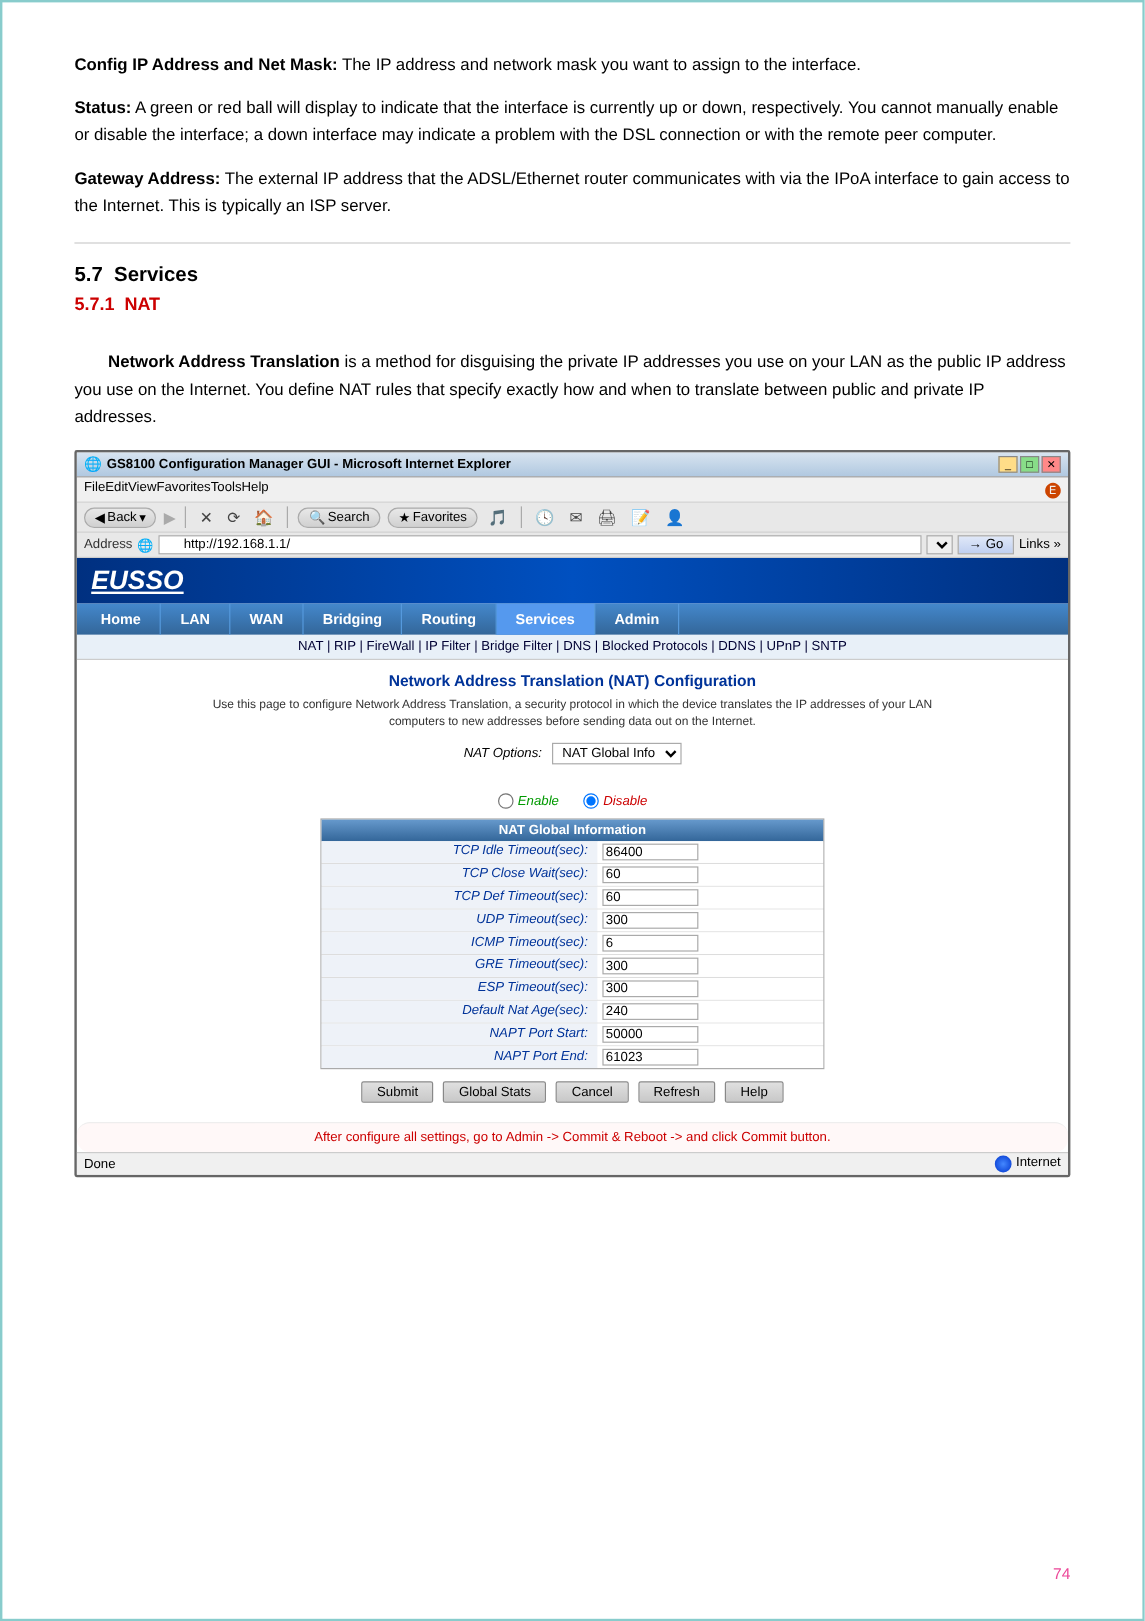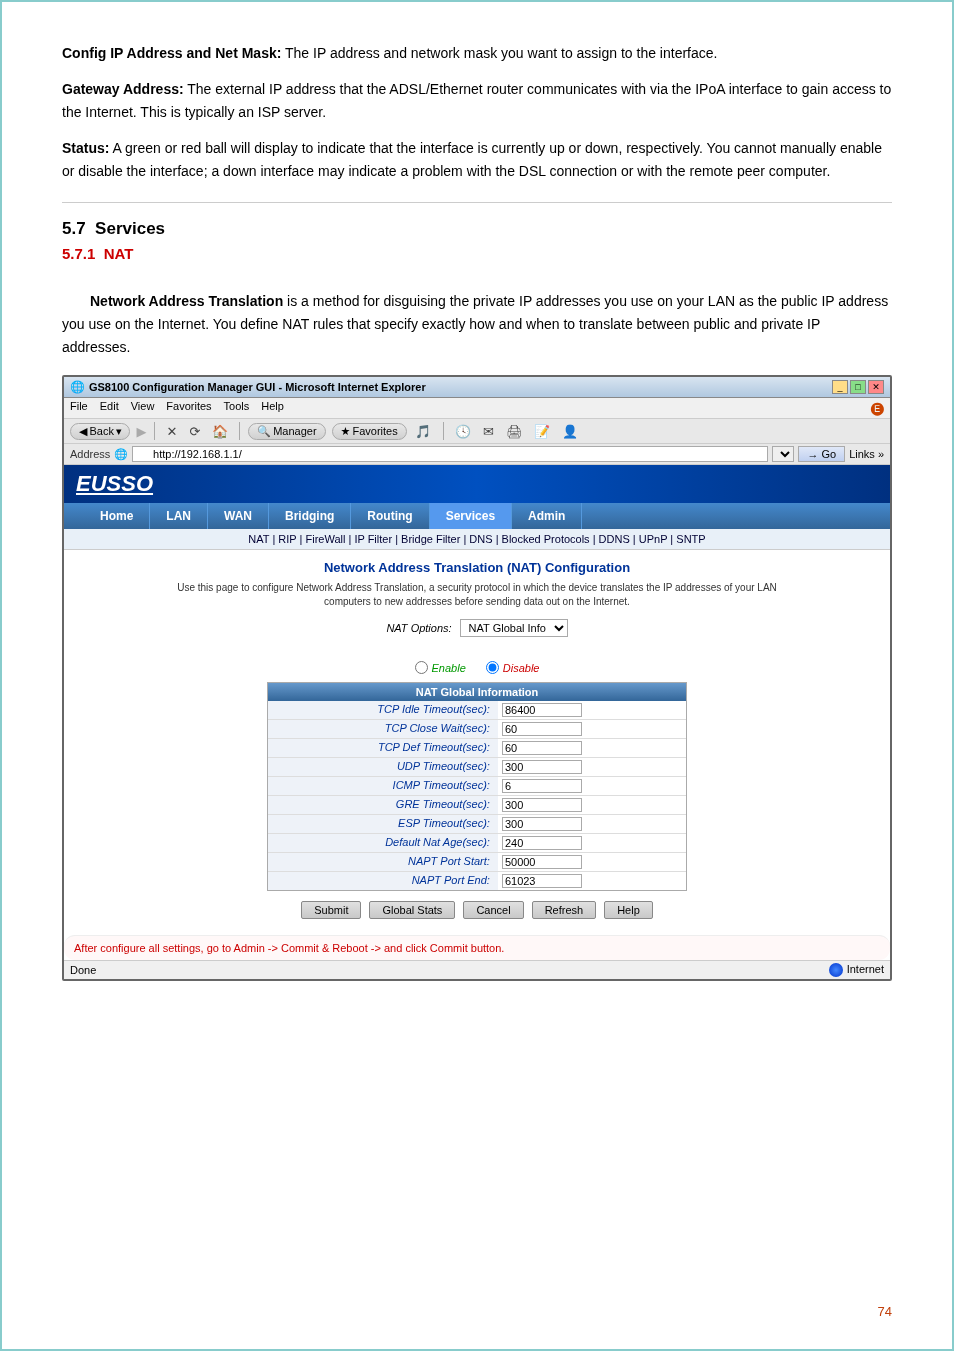--- a/index.html
+++ b/index.html
@@ -80,21 +80,20 @@
       display: flex; align-items: center; justify-content: center;
       cursor: pointer;
     }
     .btn-ctrl.close { background: #f88; }
     .btn-ctrl.min { background: #fd8; }
     .btn-ctrl.max { background: #8d8; }
     .browser-menubar {
       background: #f0f0f0;
       padding: 2px 6px;
       display: flex;
-      gap: 12px;
       font-size: 11px;
       border-bottom: 1px solid #ccc;
     }
     .browser-toolbar {
       background: #e8e8e8;
       padding: 3px 6px;
       display: flex;
       align-items: center;
       gap: 6px;
       border-bottom: 1px solid #ccc;
@@ -142,21 +141,21 @@
     .eusso-logo {
       color: #fff;
       font-size: 22px;
       font-weight: bold;
       font-style: italic;
       text-decoration: underline;
     }
     .nav-bar {
       background: linear-gradient(to bottom, #4488cc, #336699);
       display: flex;
-      padding: 0 20px;
+      padding: 0 4px;
       gap: 0;
       text-align: center;
     }
     .nav-item {
       color: #fff;
       font-size: 12px;
       font-weight: bold;
       padding: 6px 16px;
       cursor: pointer;
       border-right: 1px solid #5599dd;
@@ -270,20 +269,21 @@
     }
     .action-btn {
       background: linear-gradient(to bottom, #e0e0e0, #c8c8c8);
       border: 1px solid #888;
       padding: 2px 12px;
       font-size: 11px;
       cursor: pointer;
       border-radius: 2px;
     }
     .footer-note {
+      text-align: center;
       font-size: 11px;
       color: #cc0000;
       padding: 6px 10px;
       background: #fff8f8;
       border-top: 1px solid #eee;
       border-radius: 11px;
     }
     .statusbar {
       background: #f0f0f0;
       border-top: 1px solid #ccc;
@@ -299,21 +299,21 @@
       width: 14px; height: 14px;
       background: radial-gradient(circle, #4488ff, #0033cc);
       border-radius: 50%;
       display: inline-block;
     }
     .page-number {
       position: absolute;
       bottom: 30px;
       right: 60px;
       font-size: 13px;
-      color: #c2410c;
+      color: #ec4899;
     }
     .divider-line {
       border: none;
       border-top: 1px solid #ccc;
       margin: 20px 0 16px 0;
     }
     .toolbar-icon-btn {
       background: none;
       border: none;
       cursor: pointer;
@@ -325,25 +325,25 @@
 </head>
 <body>
 
 <div class="page-wrapper">
 
   <div class="text-block">
     <b>Config IP Address and Net Mask:</b><span> The IP address and network mask you want to assign to the interface.</span>
   </div>
 
   <div class="text-block">
+    <b>Status:</b><span> A green or red ball will display to indicate that the interface is currently up or down, respectively. You cannot manually enable or disable the interface; a down interface may indicate a problem with the DSL connection or with the remote peer computer.</span>
+  </div>
+
+  <div class="text-block">
     <b>Gateway Address:</b><span> The external IP address that the ADSL/Ethernet router communicates with via the IPoA interface to gain access to the Internet. This is typically an ISP server.</span>
-  </div>
-
-  <div class="text-block">
-    <b>Status:</b><span> A green or red ball will display to indicate that the interface is currently up or down, respectively. You cannot manually enable or disable the interface; a down interface may indicate a problem with the DSL connection or with the remote peer computer.</span>
   </div>
 
   <hr class="divider-line">
 
   <div class="section-heading">
     <span>5.7</span>&nbsp;&nbsp;<span>Services</span>
   </div>
 
   <div class="subsection-heading">
     <span>5.7.1</span>&nbsp;&nbsp;<span>NAT</span>
@@ -384,21 +384,21 @@
         <span>▾</span>
       </div>
       <span style="color:#aaa; font-size:13px;">▶</span>
       <span class="toolbar-sep"></span>
       <span class="toolbar-icon-btn">✕</span>
       <span class="toolbar-icon-btn">⟳</span>
       <span class="toolbar-icon-btn">🏠</span>
       <span class="toolbar-sep"></span>
       <div class="toolbar-btn">
         <span>🔍</span>
-        <span>Manager</span>
+        <span>Search</span>
       </div>
       <div class="toolbar-btn">
         <span>★</span>
         <span>Favorites</span>
       </div>
       <span class="toolbar-icon-btn">🎵</span>
       <span class="toolbar-sep"></span>
       <span class="toolbar-icon-btn">🕓</span>
       <span class="toolbar-icon-btn">✉</span>
       <span class="toolbar-icon-btn">🖨</span>

